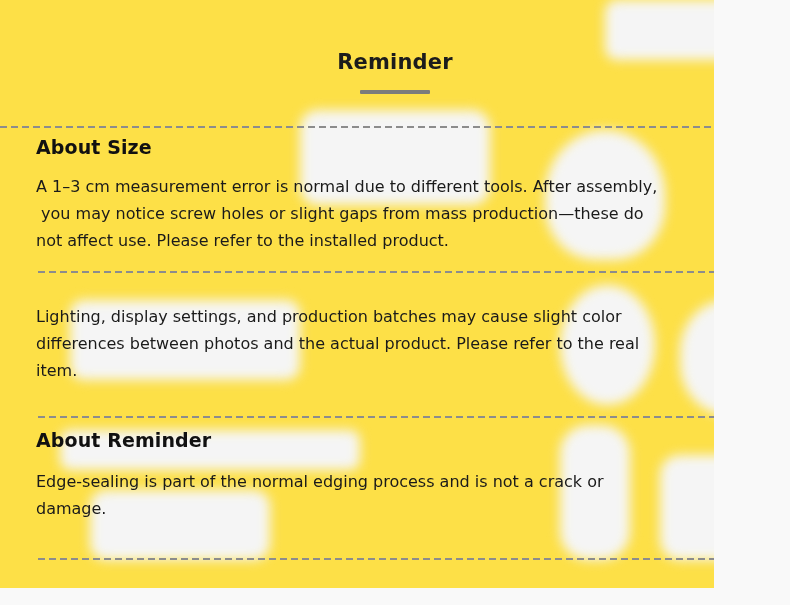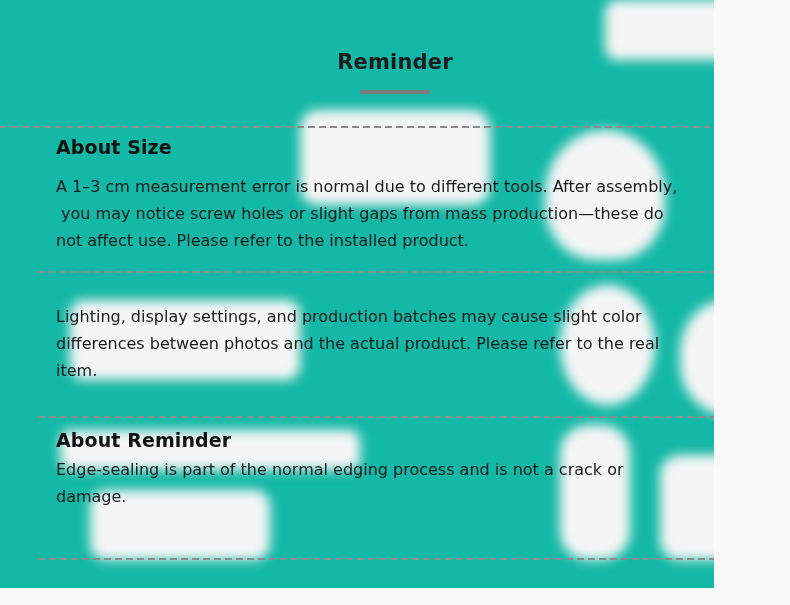--- a/index.html
+++ b/index.html
@@ -13,21 +13,21 @@
     overflow: hidden;
     background: #f9f9f9;
     font-family: "DejaVu Sans", "Liberation Sans", sans-serif;
     -webkit-font-smoothing: antialiased;
   }
 
   .page {
     position: relative;
     width: 714px;
     height: 605px;
-    background: #14b8a6;
+    background: #fde047;
     box-sizing: border-box;
     overflow: hidden;
   }
 
   
   .bottom-band {
     position: absolute;
     left: 0;
     right: 0;
     top: 588px;
@@ -104,21 +104,21 @@
     );
   }
   .divider-top    { left: 0px;  width: 760px; top: 126px; }
   .divider-1      { left: 38px; width: 722px; top: 271px; }
   .divider-2      { left: 38px; width: 722px; top: 416px; }
   .divider-bottom { left: 38px; width: 722px; top: 558px; }
 
   
   .section {
     position: absolute;
-    left: 56px;
+    left: 36px;
     width: 710px;
   }
   .section-1 { top: 136px; }
   .section-2 { top: 284px; }
   .section-3 { top: 429px; }
 
   .section-title {
     font-family: "DejaVu Sans", "Liberation Sans", sans-serif;
     font-size: 19px;
     font-weight: bold;
@@ -133,21 +133,21 @@
     font-size: 16px;
     font-weight: normal;
     color: #1a1a1a;
     line-height: 27px;
     margin: 11px 0 0 0;
     white-space: pre-wrap;
     max-width: 706px;
   }
   .section-1 .section-body { margin-top: 13px; }
   .section-2 .section-body { margin-top: 19px; }
-  .section-3 .section-body { margin-top: 3px; }
+  .section-3 .section-body { margin-top: 15px; }
 </style>
 </head>
 <body>
 
 <div class="page">
 
   <div class="bottom-band"></div>
 
   <div class="watermark">
     <div class="wm wm-a"></div>

